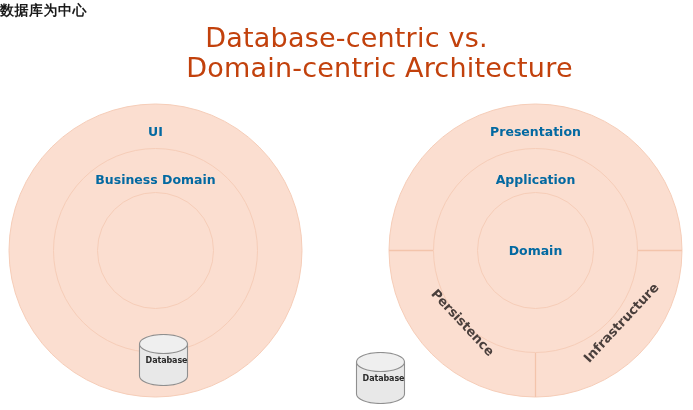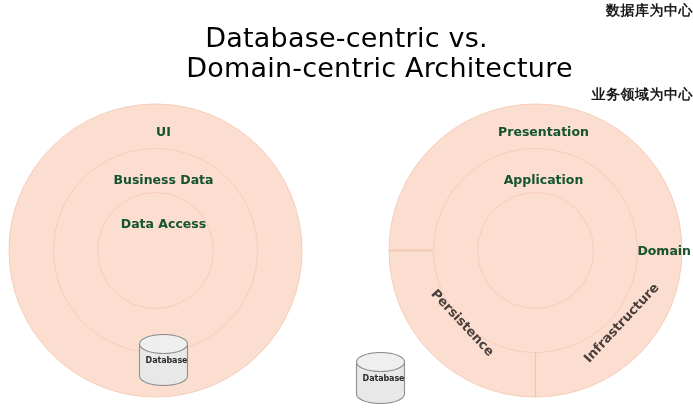--- a/index.html
+++ b/index.html
@@ -14,63 +14,63 @@
     background: #ffffff;
     overflow: hidden;
     font-family: "Liberation Sans", sans-serif;
   }
 
   
   .cn-note {
     position: absolute;
     left: 0;
     width: 693px;
-    text-align: right;
+    text-align: left;
     font-family: "DejaVu Sans", sans-serif;
     font-size: 14px;
     font-weight: 700;
     color: #1a1a1a;
     letter-spacing: 0.5px;
     white-space: nowrap;
   }
   #cn-note-top  { top: 2px; }
   #cn-note-bottom { top: 86px; }
 
   .title-line {
     position: absolute;
     left: 0;
     width: 693px;
     text-align: center;
     font-family: "DejaVu Sans", sans-serif;
     font-size: 27px;
     font-weight: 400;
-    color: #000000;
+    color: #c2410c;
     letter-spacing: 0.2px;
     white-space: nowrap;
   }
   #title-line-1 { top: 22px; }
   #title-line-2 { top: 52px; margin-left: 33px; }
 
   
   .diagram {
     position: absolute;
     top: 103px;
   }
   #diagram-left  { left: 8px;   width: 295px; height: 295px; }
   #diagram-right { left: 388px; width: 295px; height: 295px; }
 
   .ring-label {
     position: absolute;
-    left: 8px;
+    left: 0;
     width: 100%;
     text-align: center;
     font-family: "DejaVu Sans", sans-serif;
     font-weight: 700;
     font-size: 12.5px;
-    color: #14532d;
+    color: #0369a1;
     white-space: nowrap;
     pointer-events: none;
   }
 
   .rot-label {
     position: absolute;
     font-family: "DejaVu Sans", sans-serif;
     font-weight: 700;
     font-size: 13px;
     color: #4a3f3c;
@@ -116,35 +116,33 @@
 <body>
 
 <div id="canvas">
 
   <div class="cn-note" id="cn-note-top">数据库为中心</div>
 
   <div class="title-line" id="title-line-1">Database-centric vs.</div>
 
   <div class="title-line" id="title-line-2">Domain-centric Architecture</div>
 
-  <div class="cn-note" id="cn-note-bottom">业务领域为中心</div>
 
   <div class="diagram" id="diagram-left">
 
     <svg width="295" height="295" viewBox="0 0 295 295">
       <circle cx="147.5" cy="147.5" r="146.5" fill="#fbded0" stroke="#f6cdb8" stroke-width="1"></circle>
       <circle cx="147.5" cy="147.5" r="102" fill="#fbded0" stroke="#f6cdb8" stroke-width="1"></circle>
       <circle cx="147.5" cy="147.5" r="58" fill="#fbded0" stroke="#f6cdb8" stroke-width="1"></circle>
     </svg>
 
     <div class="ring-label" style="top:21px;">UI</div>
 
-    <div class="ring-label" style="top:69px;">Business Data</div>
+    <div class="ring-label" style="top:69px;">Business Domain</div>
 
-    <div class="ring-label" style="top:113px;">Data Access</div>
 
     
     <div class="db-cyl" id="db-left">
       <svg width="55" height="52" viewBox="0 0 55 52">
         <path d="M3.5,10 L3.5,42 A24,9.5 0 0 0 51.5,42 L51.5,10 Z" fill="#e8e8e8" stroke="#8f8f8f" stroke-width="1.1"></path>
         <ellipse cx="27.5" cy="10" rx="24" ry="9.5" fill="#efefef" stroke="#8f8f8f" stroke-width="1.1"></ellipse>
       </svg>
       <div class="db-label" style="top:22px;">Database</div>
     </div>
   </div>
@@ -159,21 +157,21 @@
       <line x1="147.5" y1="249.5" x2="147.5" y2="294" stroke="#f3c4ab" stroke-width="1.3"></line>
 
       <circle cx="147.5" cy="147.5" r="102" fill="#fbded0" stroke="#f6cdb8" stroke-width="1"></circle>
       <circle cx="147.5" cy="147.5" r="58" fill="#fbded0" stroke="#f6cdb8" stroke-width="1"></circle>
     </svg>
 
     <div class="ring-label" style="top:69px;">Application</div>
 
     <div class="ring-label" style="top:21px;">Presentation</div>
 
-    <div class="ring-label" style="top:140px;text-align:right;">Domain</div>
+    <div class="ring-label" style="top:140px;">Domain</div>
 
     <div class="rot-label" id="label-persistence">Persistence</div>
 
     <div class="rot-label" id="label-infrastructure">Infrastructure</div>
   </div>
 
   <div class="db-cyl" id="db-right">
     <svg width="55" height="52" viewBox="0 0 55 52">
       <path d="M3.5,10 L3.5,42 A24,9.5 0 0 0 51.5,42 L51.5,10 Z" fill="#e8e8e8" stroke="#8f8f8f" stroke-width="1.1"></path>
       <ellipse cx="27.5" cy="10" rx="24" ry="9.5" fill="#efefef" stroke="#8f8f8f" stroke-width="1.1"></ellipse>

